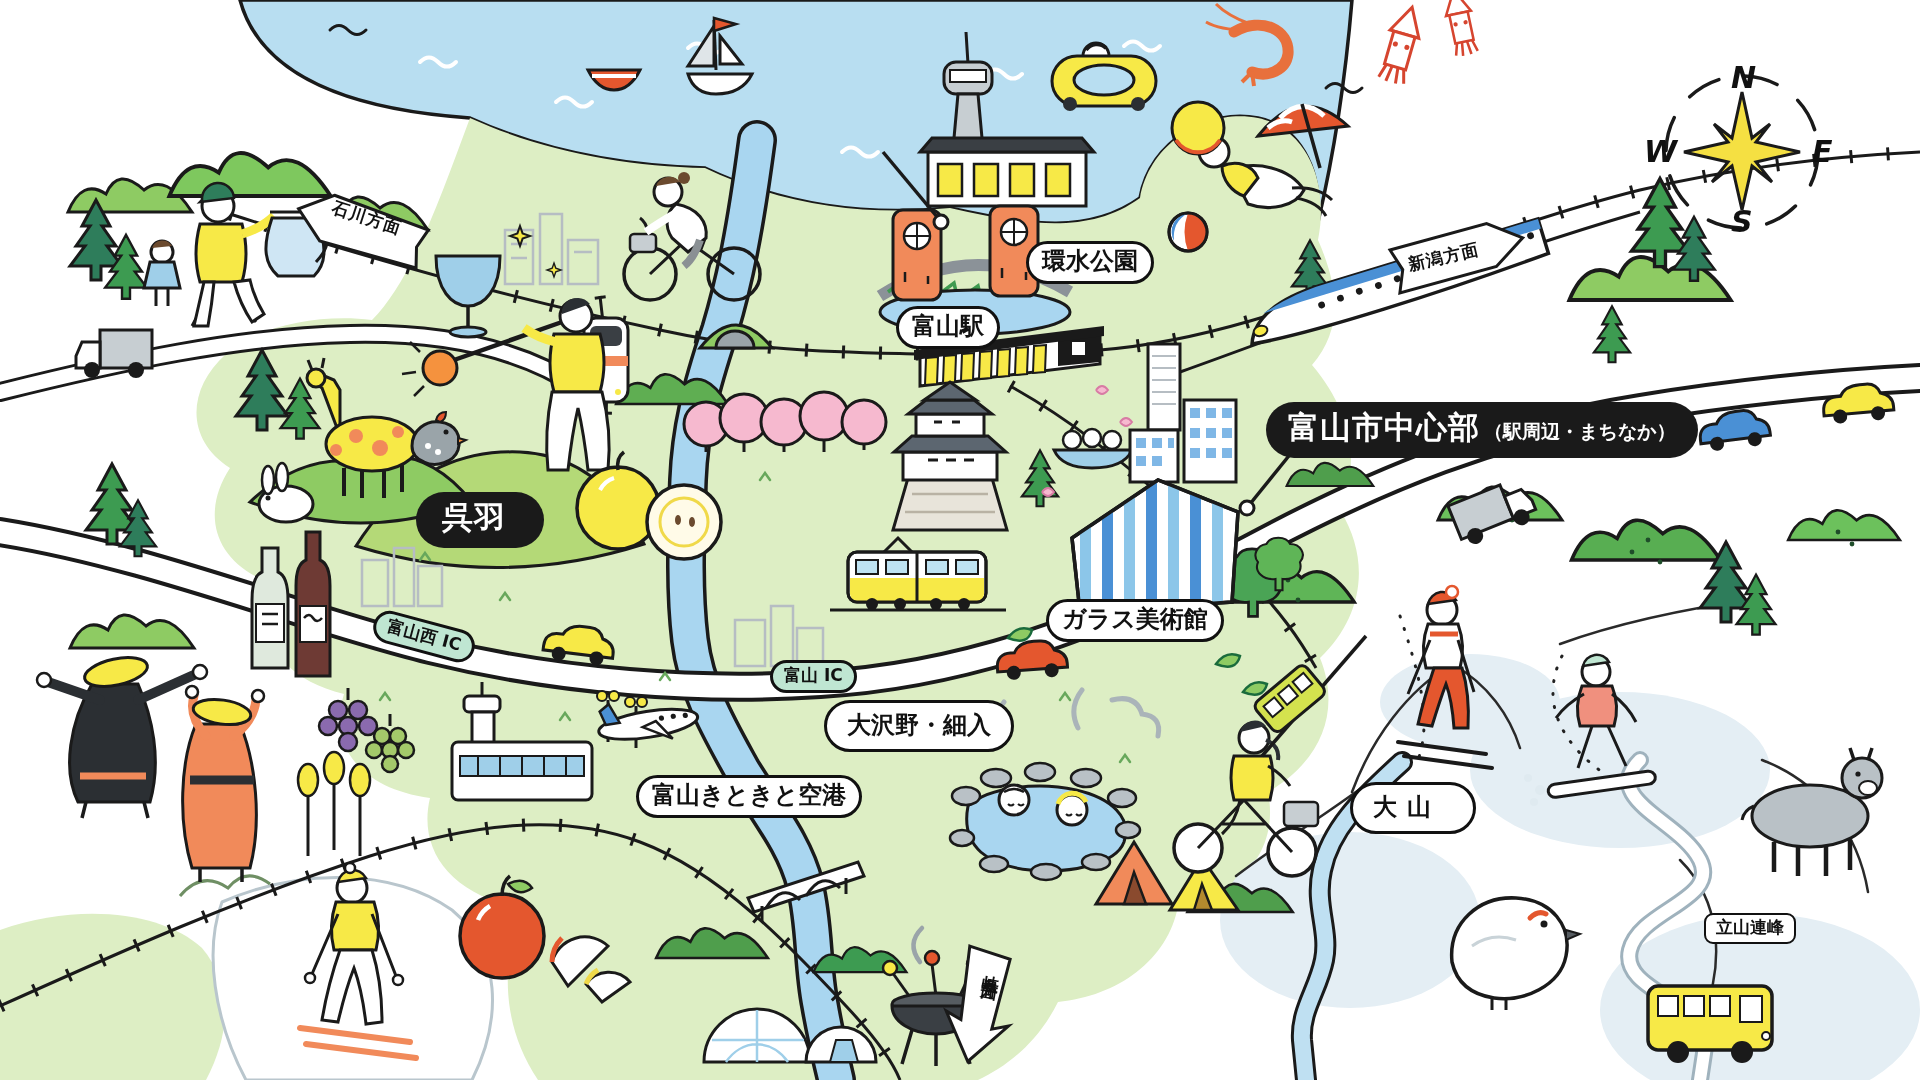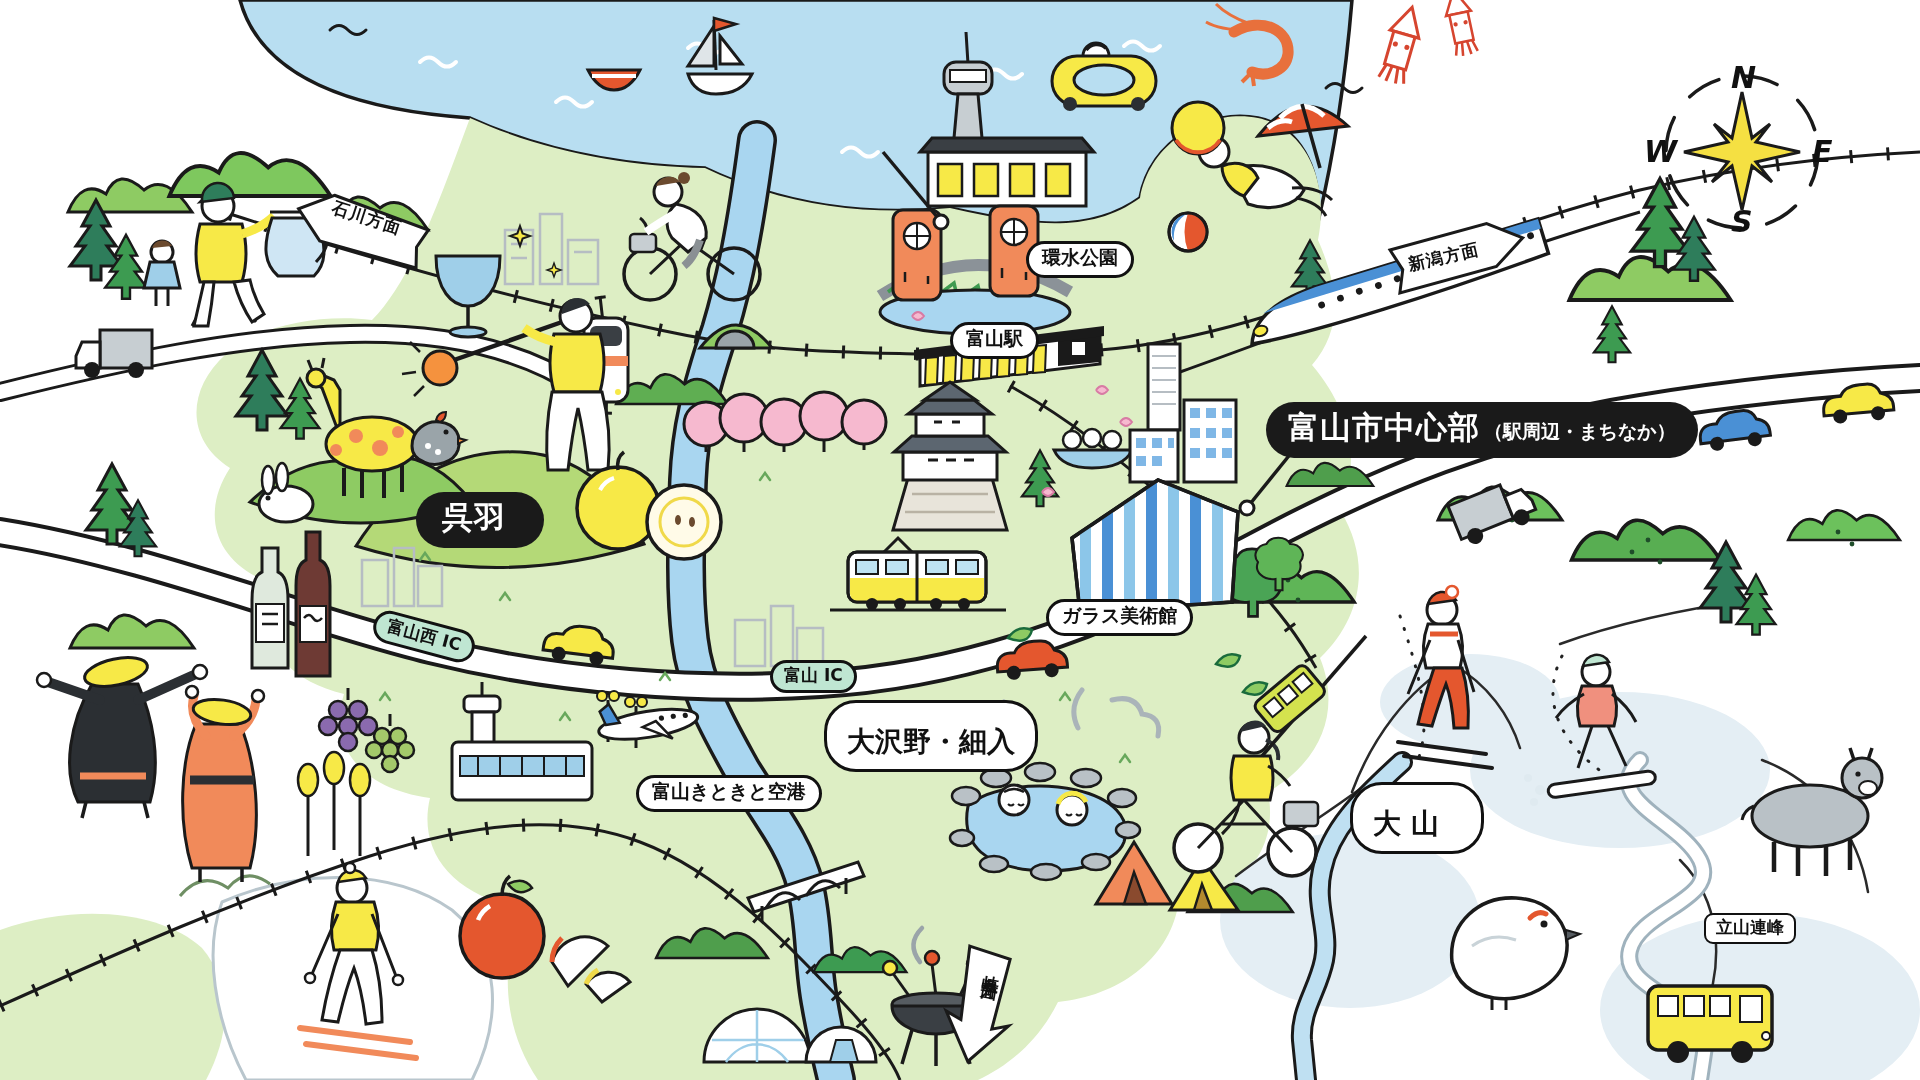--- a/index.html
+++ b/index.html
@@ -4,23 +4,23 @@
 <style>
   html,body{margin:0;padding:0;background:#fff;}
   #stage{position:relative;width:1920px;height:1080px;overflow:hidden;background:#fff;
          font-family:"DejaVu Sans","Liberation Sans",sans-serif;}
   #art{position:absolute;left:0;top:0;width:1920px;height:1080px;}
   .badge-dark{position:absolute;background:#1a1a1a;color:#fff;border-radius:34px;
     padding:5px 22px 9px;font-weight:bold;white-space:nowrap;display:flex;align-items:baseline;gap:4px;}
   .badge-dark .main{font-size:31px;letter-spacing:1px;}
   .badge-dark .sub{font-size:19px;}
   .badge-white{position:absolute;background:#fff;color:#111;border:3.5px solid #111;
-    border-radius:32px;padding:20px 20px 8px;font-weight:bold;font-size:28px;white-space:nowrap;}
+    border-radius:32px;padding:6px 20px 8px;font-weight:bold;font-size:24px;white-space:nowrap;}
   .pill{position:absolute;background:#fff;color:#111;border:3px solid #111;border-radius:999px;
-    padding:1px 13px 4px;font-weight:bold;font-size:19px;white-space:nowrap;}
+    padding:1px 13px 4px;font-weight:bold;font-size:24px;white-space:nowrap;}
   .pill-ic{background:#bfe6d2;font-size:17px;padding:1px 11px 3px;}
   .pill-sq{border-radius:9px;border-width:2.5px;font-size:17px;padding:1px 10px 3px;}
   .sign-text{position:absolute;font-weight:bold;font-size:17px;color:#111;white-space:nowrap;
     transform-origin:left top;letter-spacing:1px;}
   .gifu-text{writing-mode:vertical-rl;letter-spacing:3px;transform-origin:left top;}
   .compass-letter{position:absolute;font-size:30px;font-weight:600;color:#111;font-style:italic;}
   .ls-wide{letter-spacing:10px;padding-right:12px;}
 </style>
 </head>
 <body>
@@ -815,21 +815,21 @@
 <div class="badge-white" style="left:824px;top:700px;">
   <span>大沢野・細入</span>
 </div>
 <div class="badge-white" style="left:1350px;top:782px;">
   <span class="ls-wide">大山</span>
 </div>
 
 <div class="pill" style="left:1026px;top:241px;">
   <span>環水公園</span>
 </div>
-<div class="pill" style="left:950px;top:306px;margin-top:16px;">
+<div class="pill" style="left:896px;top:306px;">
   <span>富山駅</span>
 </div>
 <div class="pill" style="left:1046px;top:599px;">
   <span>ガラス美術館</span>
 </div>
 <div class="pill" style="left:636px;top:775px;">
   <span>富山きときと空港</span>
 </div>
 <div class="pill pill-sq" style="left:1704px;top:913px;">
   <span>立山連峰</span>

